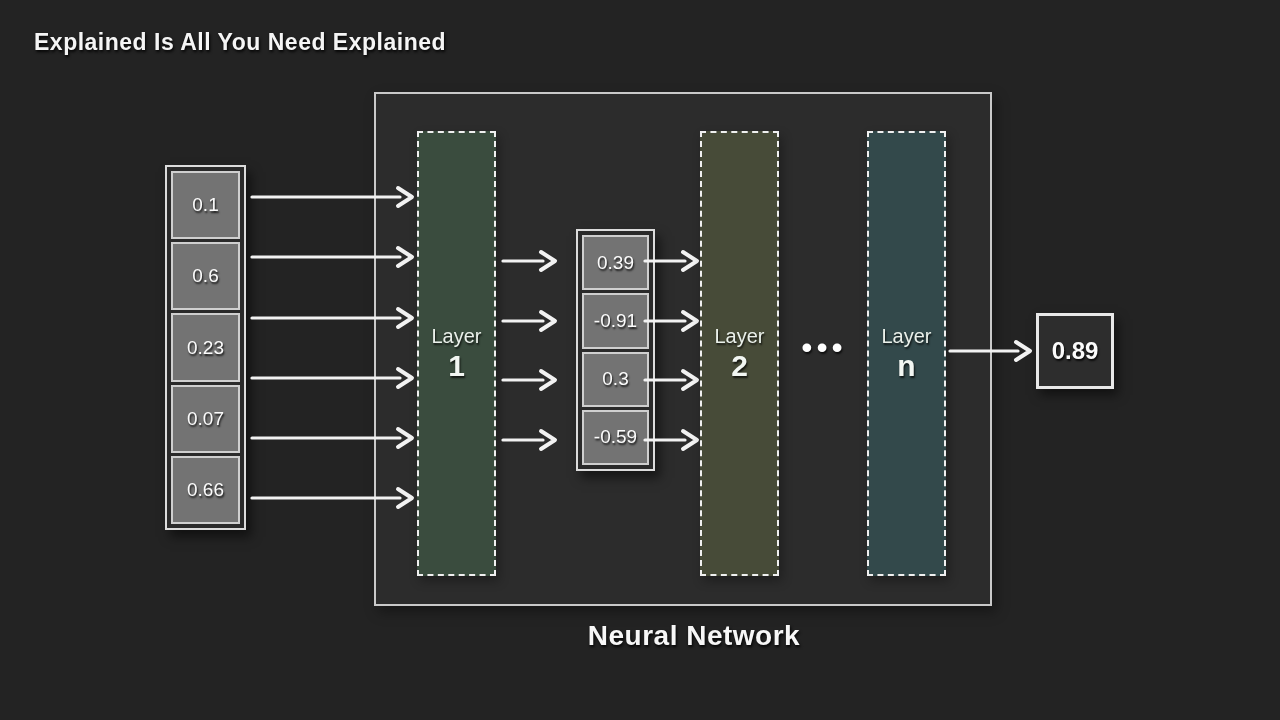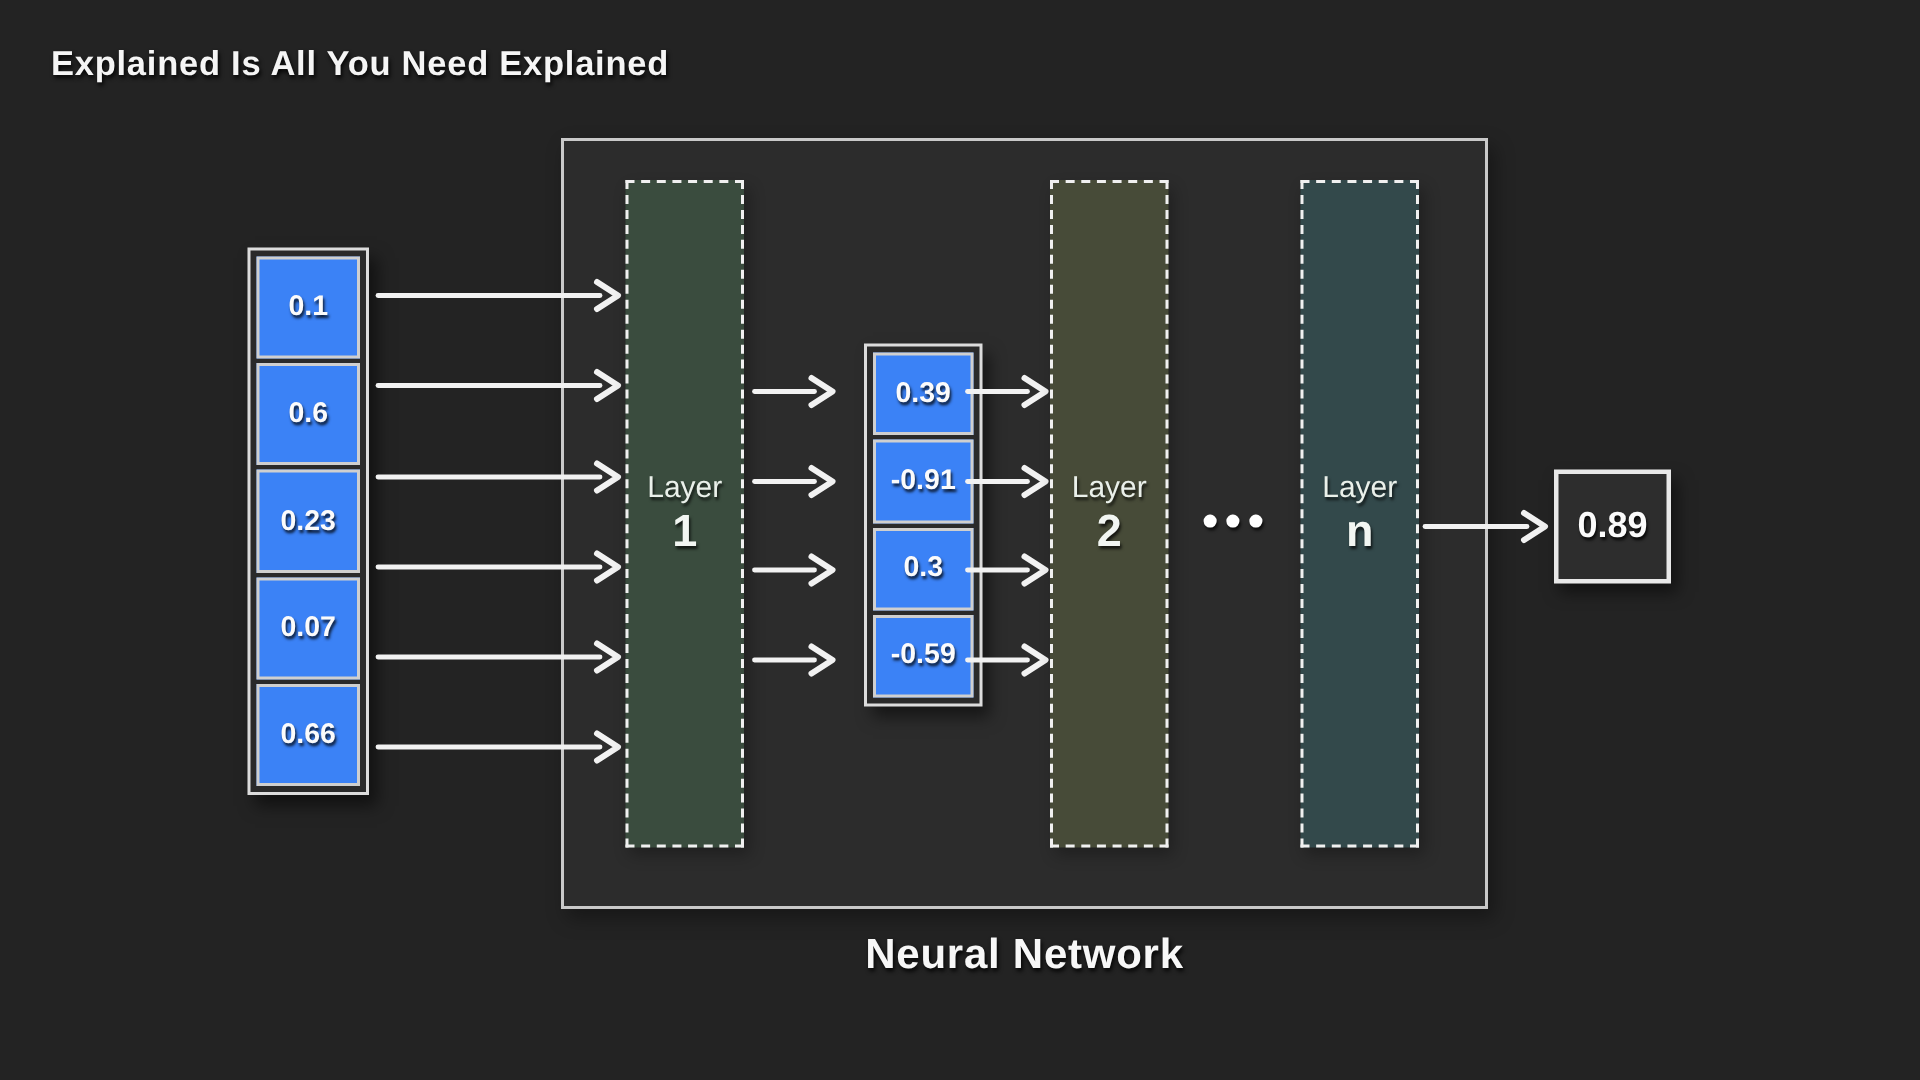--- a/index.html
+++ b/index.html
@@ -20,26 +20,26 @@
     box-shadow:4px 6px 12px rgba(0,0,0,.35);
   }
   .vec-col{
     position:absolute;box-sizing:border-box;
     background:#2a2a2a;border:2px solid #dcdcdc;
     padding:4px;display:flex;flex-direction:column;gap:3px;
     box-shadow:5px 7px 10px rgba(0,0,0,.5);
   }
   .cell{
     flex:1;display:flex;align-items:center;justify-content:center;
-    background:#3b82f6;border:2px solid #cfcfcf;box-sizing:border-box;
-    font-size:19px;font-weight:bold;color:#fbfbfb;
+    background:#737373;border:2px solid #cfcfcf;box-sizing:border-box;
+    font-size:19px;font-weight:normal;color:#fbfbfb;
     text-shadow:1px 2px 2px rgba(0,0,0,.8);
   }
   .layer{
-    position:absolute;top:120px;width:79px;height:445px;box-sizing:border-box;
+    position:absolute;top:131px;width:79px;height:445px;box-sizing:border-box;
     border:2px dashed #f0f0f0;
     display:flex;flex-direction:column;align-items:center;justify-content:center;
     box-shadow:3px 5px 10px rgba(0,0,0,.3);
   }
   .layer-label{font-size:20px;color:#eaf0ea;text-shadow:1px 2px 2px rgba(0,0,0,.7);}
   .layer-num{font-size:30px;font-weight:bold;color:#f2f6f2;margin-top:2px;text-shadow:1px 2px 2px rgba(0,0,0,.7);}
   .layer-label,.layer-num{line-height:1.1;text-align:center;}
   .arrow{position:absolute;overflow:visible;}
   .arrow line,.arrow polyline{stroke:#f2f2f2;stroke-width:3.2;fill:none;stroke-linecap:round;stroke-linejoin:round;}
   .arrow polyline{stroke-width:4;}
@@ -50,21 +50,21 @@
   }
   .output-box{
     position:absolute;left:1036px;top:313px;width:78px;height:76px;box-sizing:border-box;
     background:#2d2d2d;border:3px solid #e8e8e8;
     display:flex;align-items:center;justify-content:center;
     font-size:24px;font-weight:bold;color:#fbfbfb;
     text-shadow:1px 2px 2px rgba(0,0,0,.8);
     box-shadow:4px 6px 10px rgba(0,0,0,.5);
   }
   .caption{
-    position:absolute;left:374px;top:620px;width:618px;text-align:center;
+    position:absolute;left:385px;top:620px;width:618px;text-align:center;
     font-size:28px;font-weight:bold;color:#f7f7f7;letter-spacing:.5px;
     text-shadow:1px 2px 3px rgba(0,0,0,.9);
   }
 </style>
 </head>
 <body>
 
 <div id="stage">
 
   <div class="title">Explained Is All You Need Explained</div>

